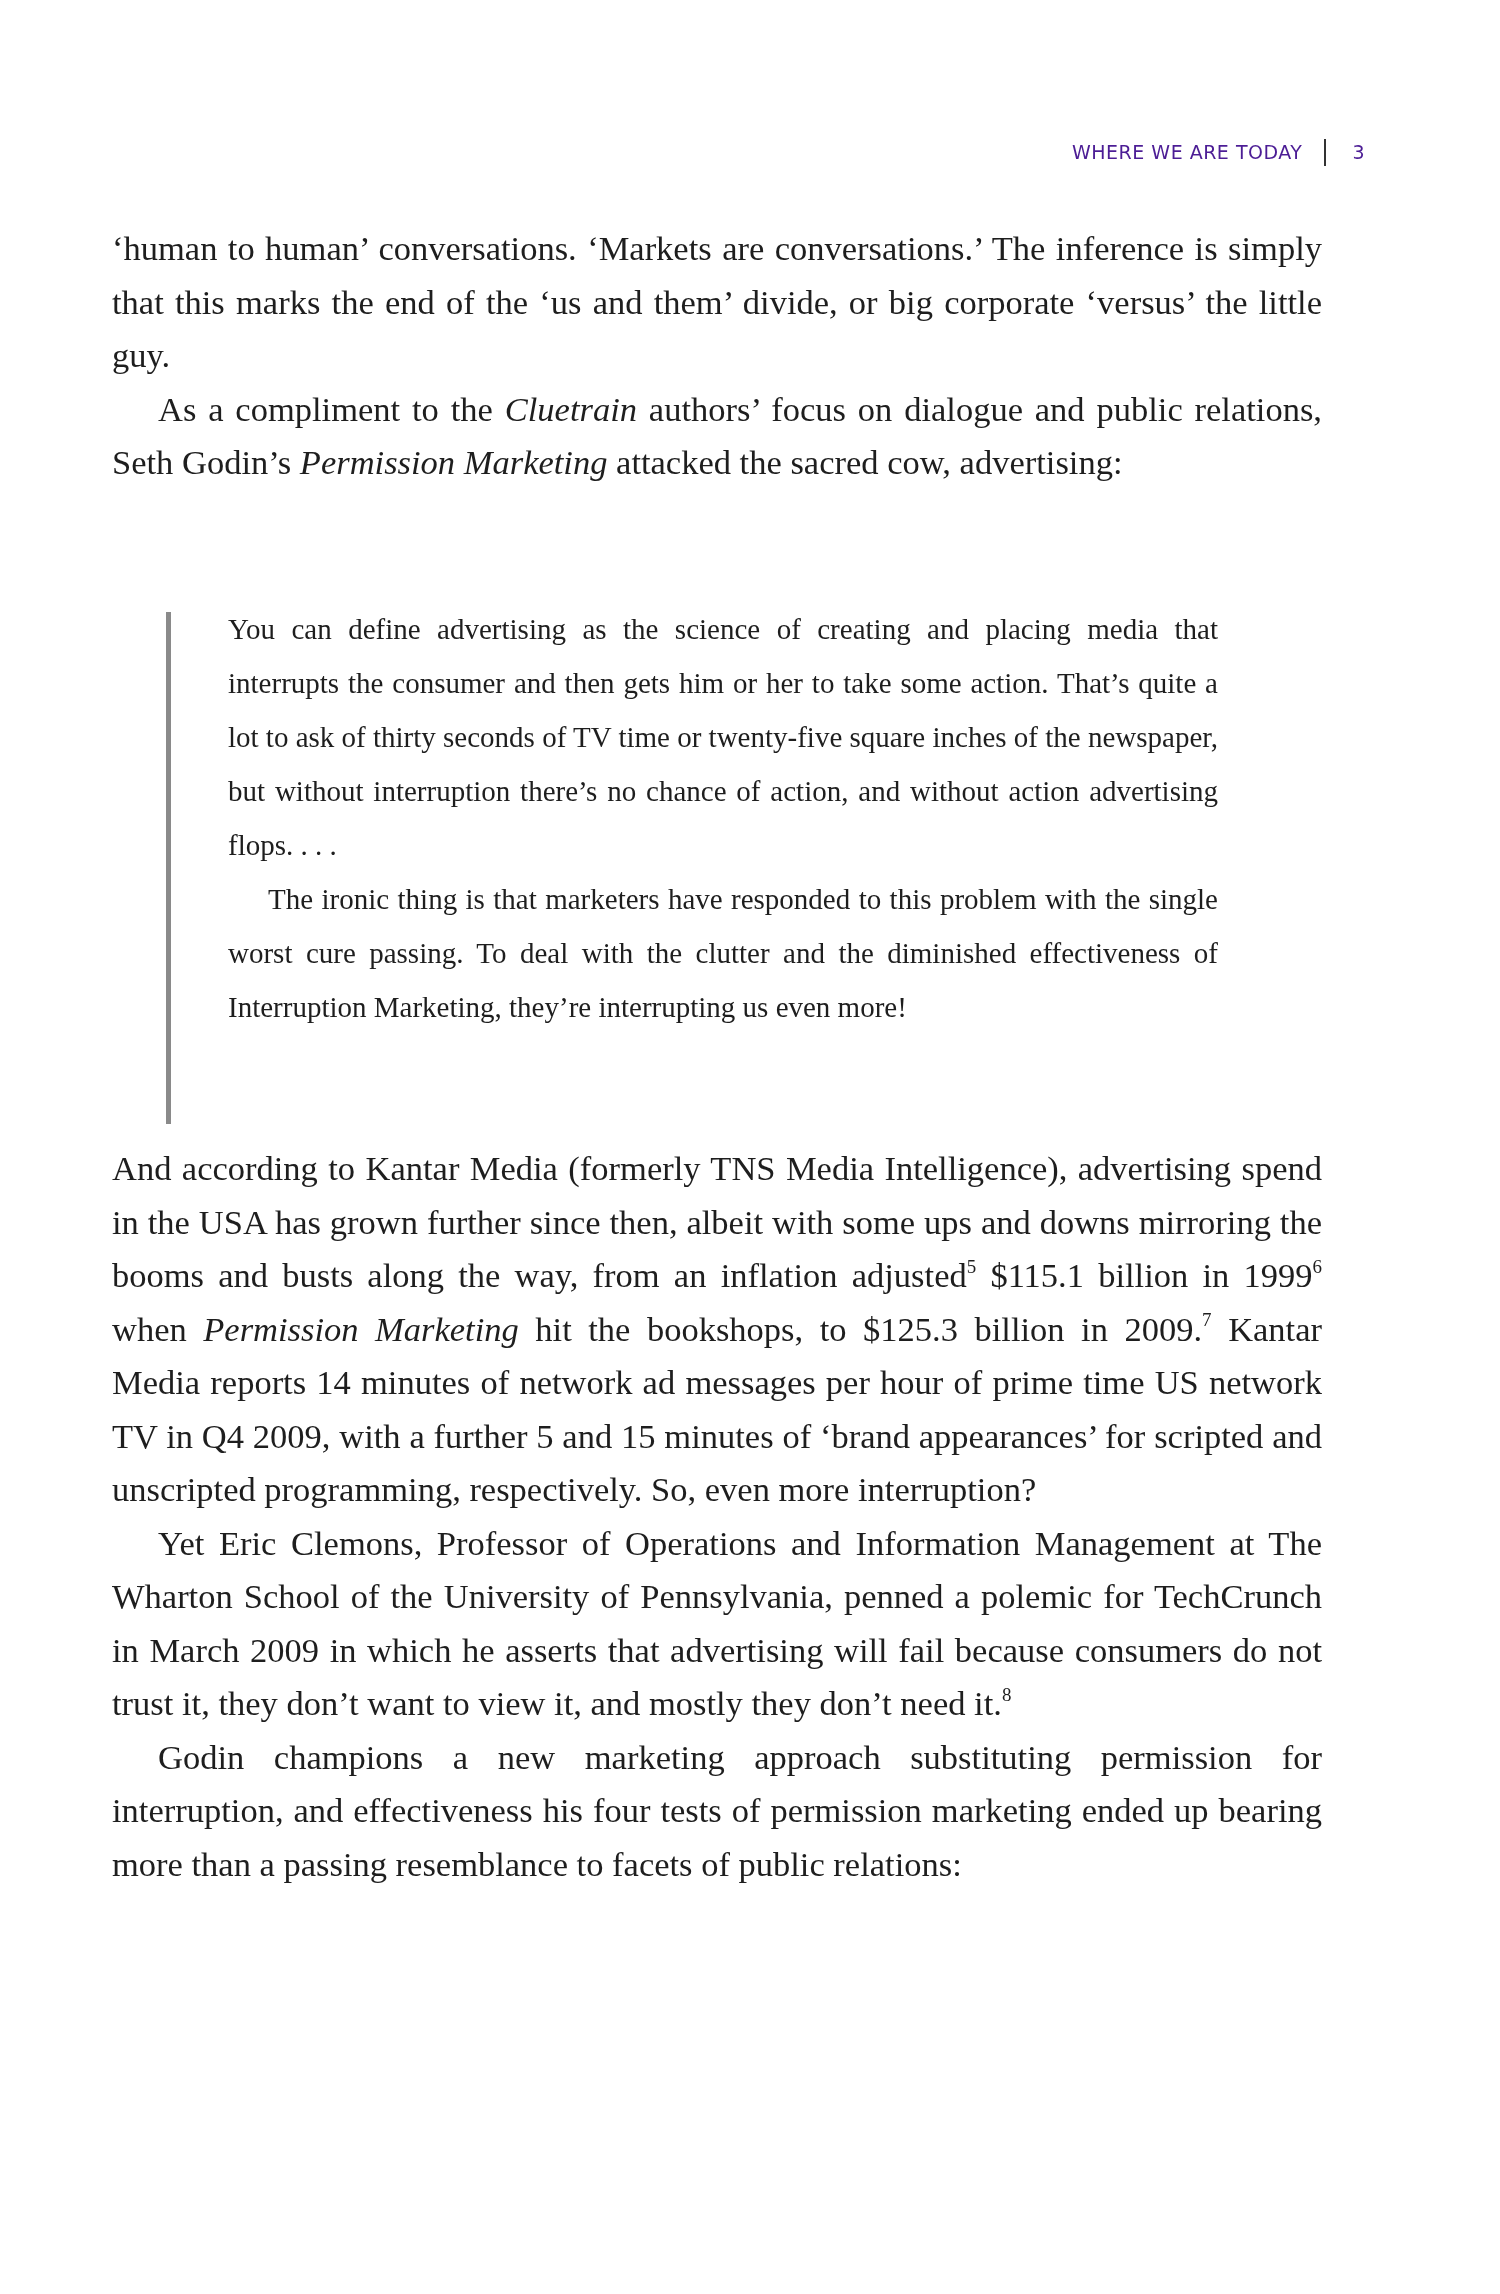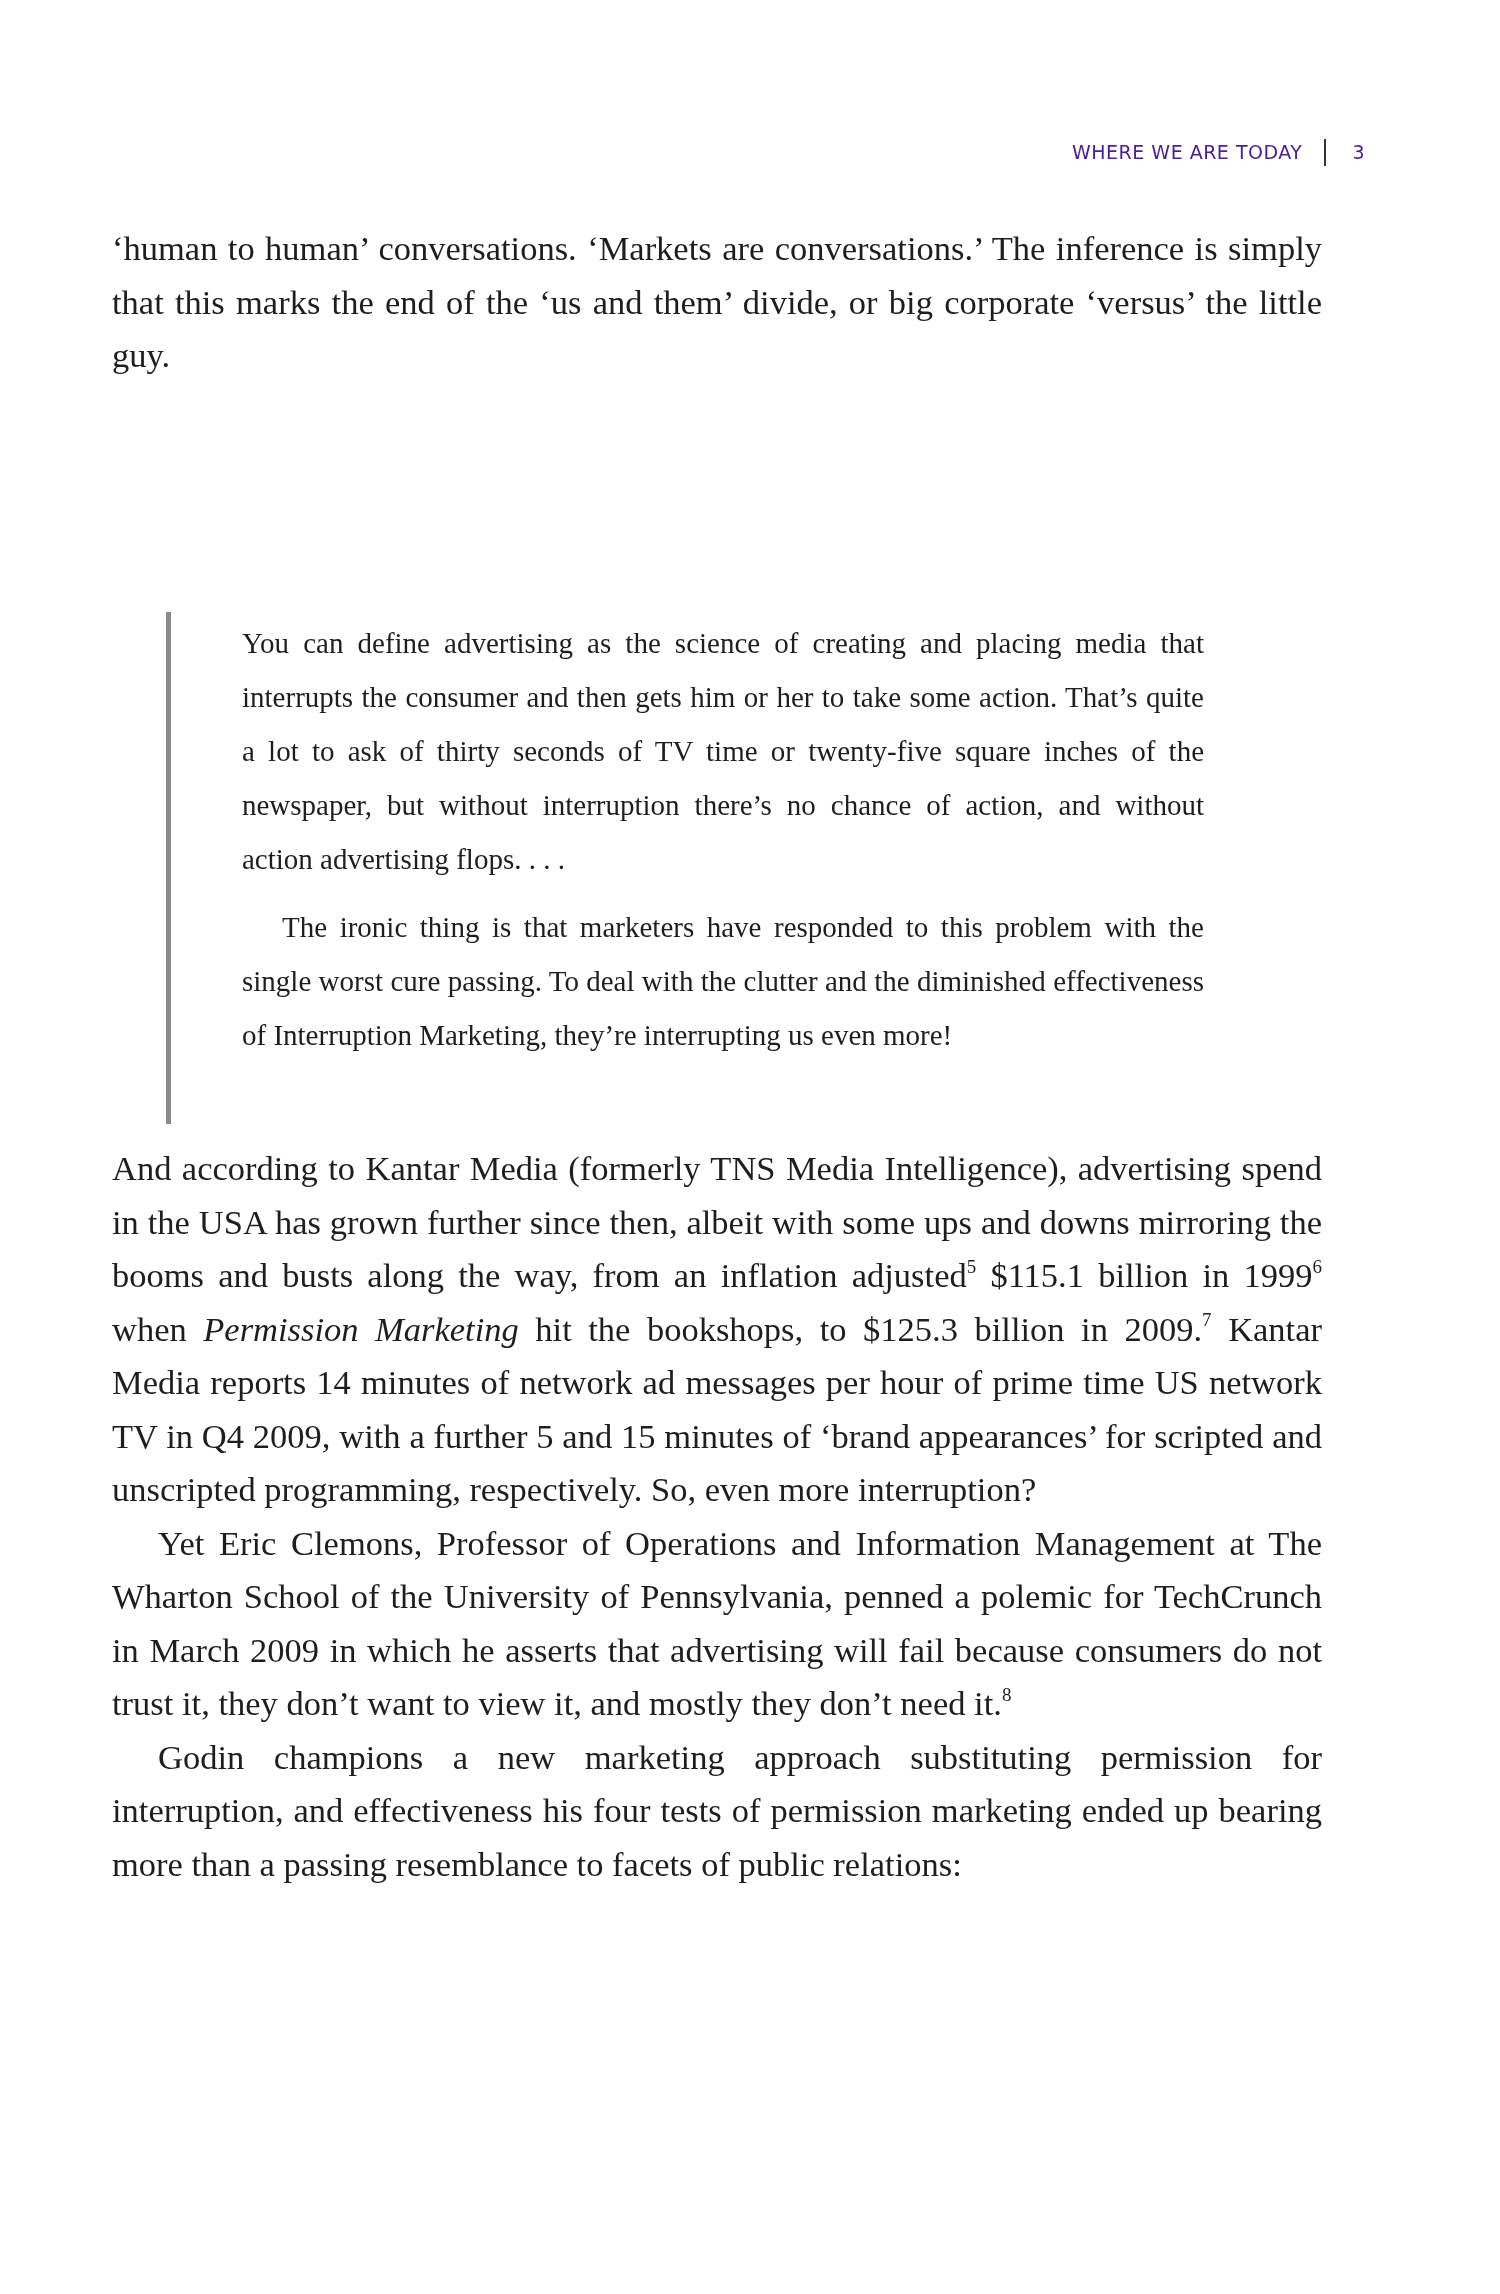--- a/index.html
+++ b/index.html
@@ -7,35 +7,36 @@
          font-family:"Liberation Serif","DejaVu Serif",serif; color:#1e1e1e; }
   .running-head { position:absolute; top:132px; left:1000px; width:365px; height:40px;
          font-family:"DejaVu Sans","Liberation Sans",sans-serif; font-size:19px; letter-spacing:0.5px;
          display:flex; align-items:center; justify-content:flex-end; color:#4c1d95; }
   .running-head .sep { display:inline-block; width:2px; height:27px; background:#333; margin:0 26px 0 22px; }
   .text { position:absolute; left:112px; width:1210px; font-size:34.5px; line-height:53.5px;
           text-align:justify; }
   .text p { margin:0; }
   .indent { text-indent:46px; }
   .quote { position:absolute; left:228px; width:990px; font-size:29px; line-height:54px; text-align:justify; }
-  .quote p { margin:14px; }
+  .quote p { margin:0; }
   .quote-bar { position:absolute; left:166px; top:612px; width:5px; height:512px; background:#8a8a8a; }
   sup { font-size:0.55em; line-height:0; position:relative; top:-0.1em; vertical-align:super; }
 </style>
 </head>
 <body>
 
 <div class="running-head">
   <span>WHERE WE ARE TODAY</span>
   <span class="sep"></span>
   <span>3</span>
 </div>
 
 <div class="text" style="top:222px;">
   <p>‘human to human’ conversations. ‘Markets are conversations.’ The inference is simply that this marks the end of the ‘us and them’ divide, or big corporate ‘versus’ the little guy.</p>
+  <p class="indent"><span>As a compliment to the </span><i>Cluetrain</i><span> authors’ focus on dialogue and public relations, Seth Godin’s </span><i>Permission Marketing</i><span> attacked the sacred cow, advertising:</span></p>
 </div>
 
 <div class="quote-bar"></div>
 <div class="quote" style="top:602px;">
   <p>You can define advertising as the science of creating and placing media that interrupts the consumer and then gets him or her to take some action. That’s quite a lot to ask of thirty seconds of TV time or twenty-five square inches of the newspaper, but without interruption there’s no chance of action, and without action advertising flops. . . .</p>
   <p class="indent" style="text-indent:40px;">The ironic thing is that marketers have responded to this problem with the single worst cure passing. To deal with the clutter and the diminished effectiveness of Interruption Marketing, they’re interrupting us even more!</p>
 </div>
 
 <div class="text" style="top:1142px;">
   <p><span>And according to Kantar Media (formerly TNS Media Intelligence), advertising spend in the USA has grown further since then, albeit with some ups and downs mirroring the booms and busts along the way, from an inflation adjusted</span><sup>5</sup><span> $115.1 billion in 1999</span><sup>6</sup><span> when </span><i>Permission Marketing</i><span> hit the bookshops, to $125.3 billion in 2009.</span><sup>7</sup><span> Kantar Media reports 14 minutes of network ad messages per hour of prime time US network TV in Q4 2009, with a further 5 and 15 minutes of ‘brand appearances’ for scripted and unscripted programming, respectively. So, even more interruption?</span></p>

